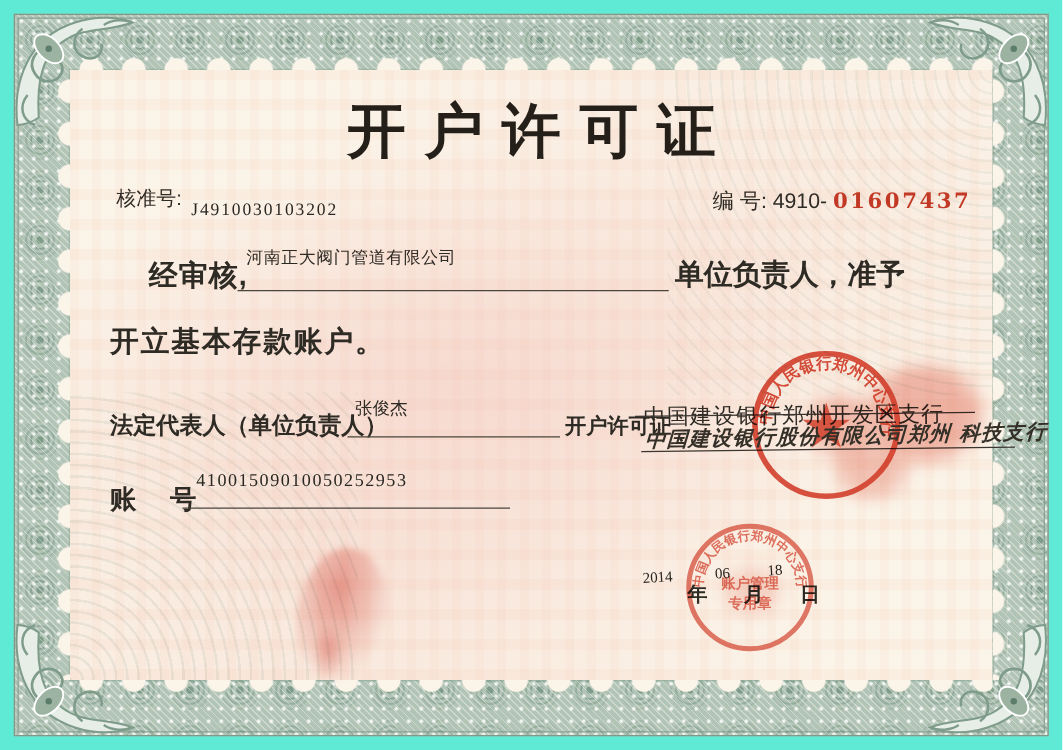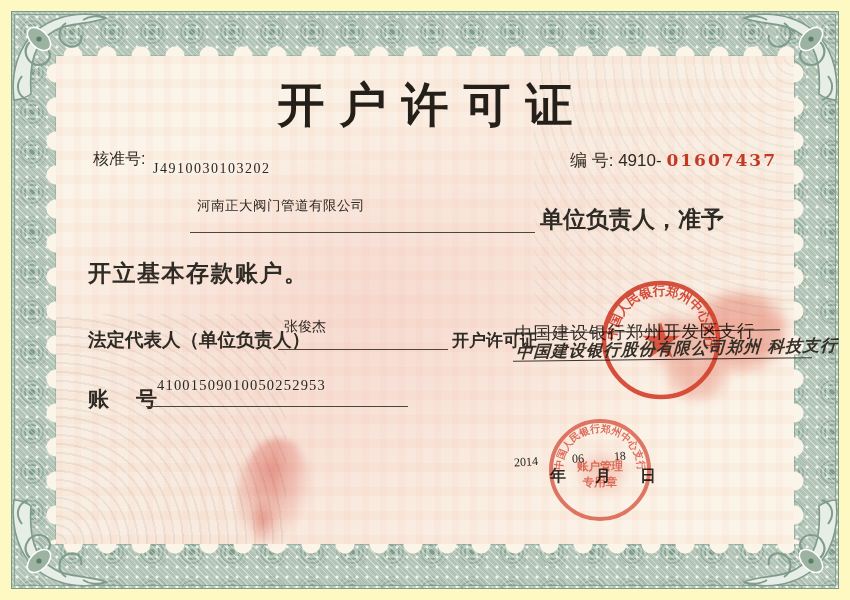--- a/index.html
+++ b/index.html
@@ -1,16 +1,16 @@
 <!DOCTYPE html>
 <html><head>
 <meta charset="utf-8">
 <style>
   html,body{margin:0;padding:0;background:#ffffff;}
-  .cert{position:relative;width:850px;height:600px;background:#fef9c3;overflow:hidden;
+  .cert{position:relative;width:850px;height:600px;background:#5eead4;overflow:hidden;
         font-family:"Liberation Sans",sans-serif;color:#2e2a24;}
   
   .band{position:absolute;inset:11px;border:1px solid #7d9a88;background-color:#b2c4b6;
     background-image:
       repeating-linear-gradient(45deg, rgba(255,255,255,.35) 0 1px, rgba(255,255,255,0) 1px 4px),
       radial-gradient(circle, rgba(255,255,255,.85) 1px, rgba(255,255,255,0) 2px),
       radial-gradient(circle, #7f9c8a 2.5px, rgba(0,0,0,0) 3.5px),
       radial-gradient(circle, rgba(0,0,0,0) 6px, #8aa593 6.5px, #8aa593 7.5px, rgba(0,0,0,0) 8.5px),
       radial-gradient(circle, rgba(0,0,0,0) 10px, #96ae9d 10.5px, #96ae9d 11.5px, rgba(0,0,0,0) 12.5px),
       radial-gradient(circle, rgba(0,0,0,0) 14px, #a3b8a8 14.5px, #a3b8a8 15.5px, rgba(0,0,0,0) 16.5px);
@@ -131,20 +131,21 @@
 
   <div class="inner"></div>
 
   <div class="abs title">开户许可证</div>
 
   <div class="abs approval-value f-serif">J4910030103202</div>
   <div class="abs approval-label lbl">核准号:</div>
 
   <div class="abs serial"><span>编 号: 4910-</span> <span class="red">01607437</span></div>
 
+  <div class="abs reviewed lbl">经审核,</div>
   <div class="abs company">河南正大阀门管道有限公司</div>
   <div class="abs uline u1"></div>
   <div class="abs suffix lbl">单位负责人，准予</div>
   <div class="abs rep-label lbl">法定代表人（单位负责人）</div>
 
   <div class="abs line2 lbl">开立基本存款账户。</div>
   <div class="abs rep-name">张俊杰</div>
   <div class="abs uline u2"></div>
 
   <div class="abs bank-label lbl">开户许可证</div>

